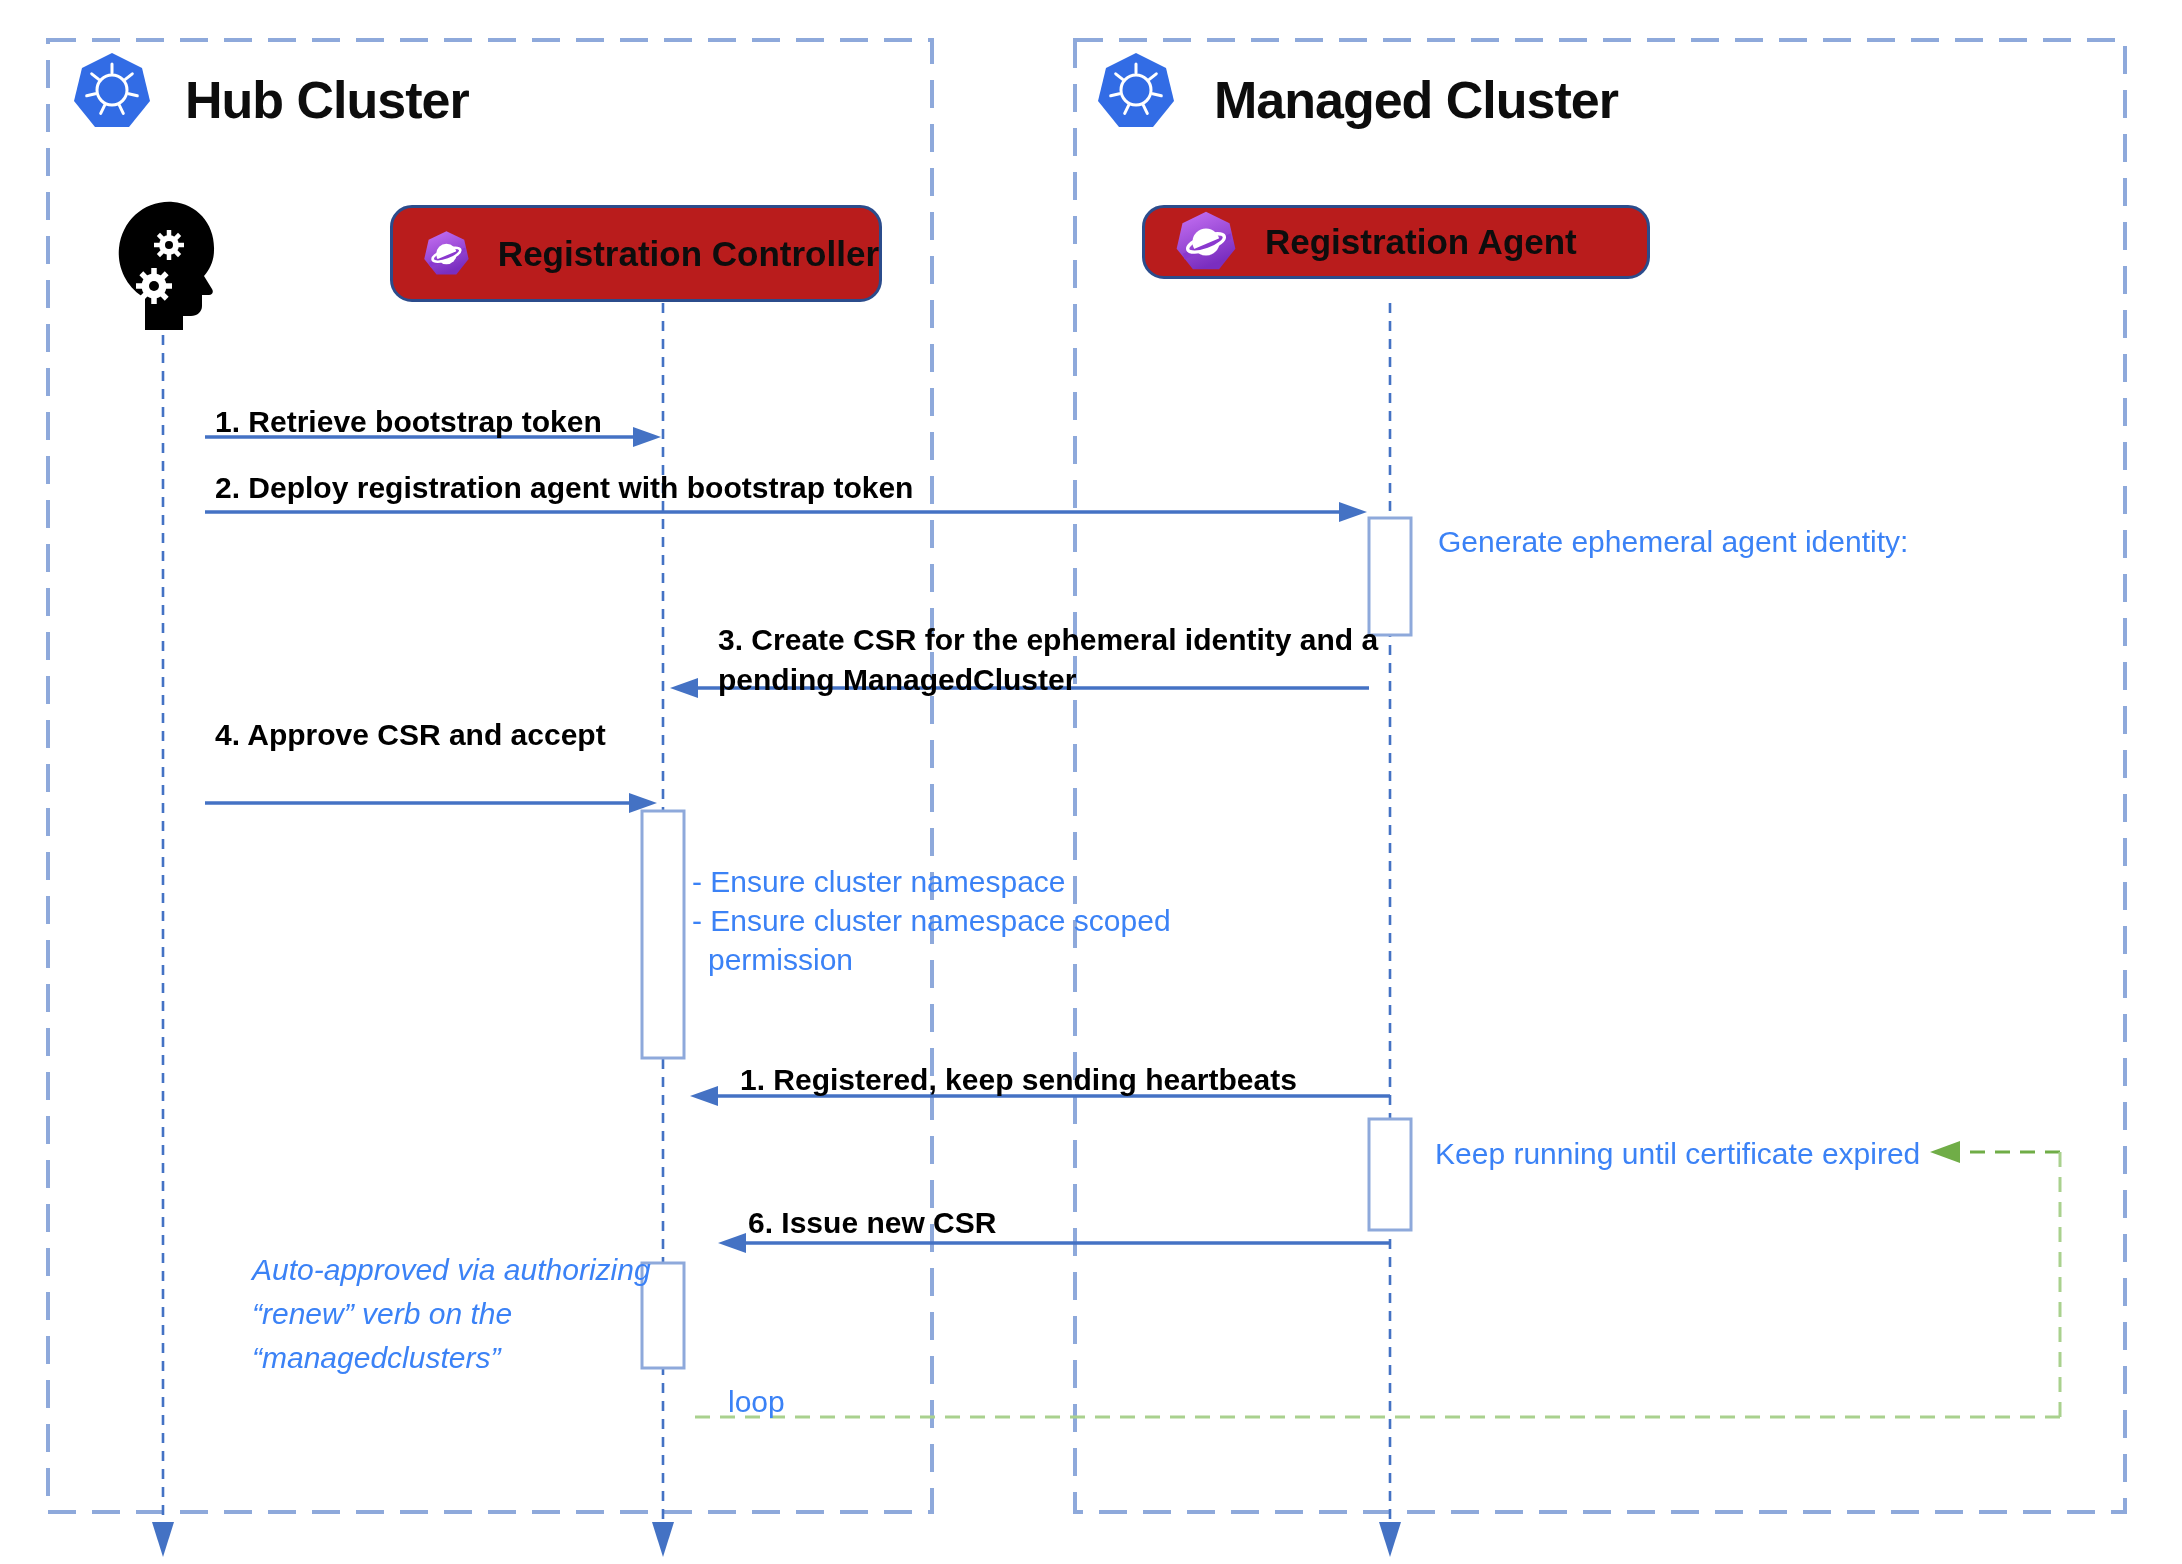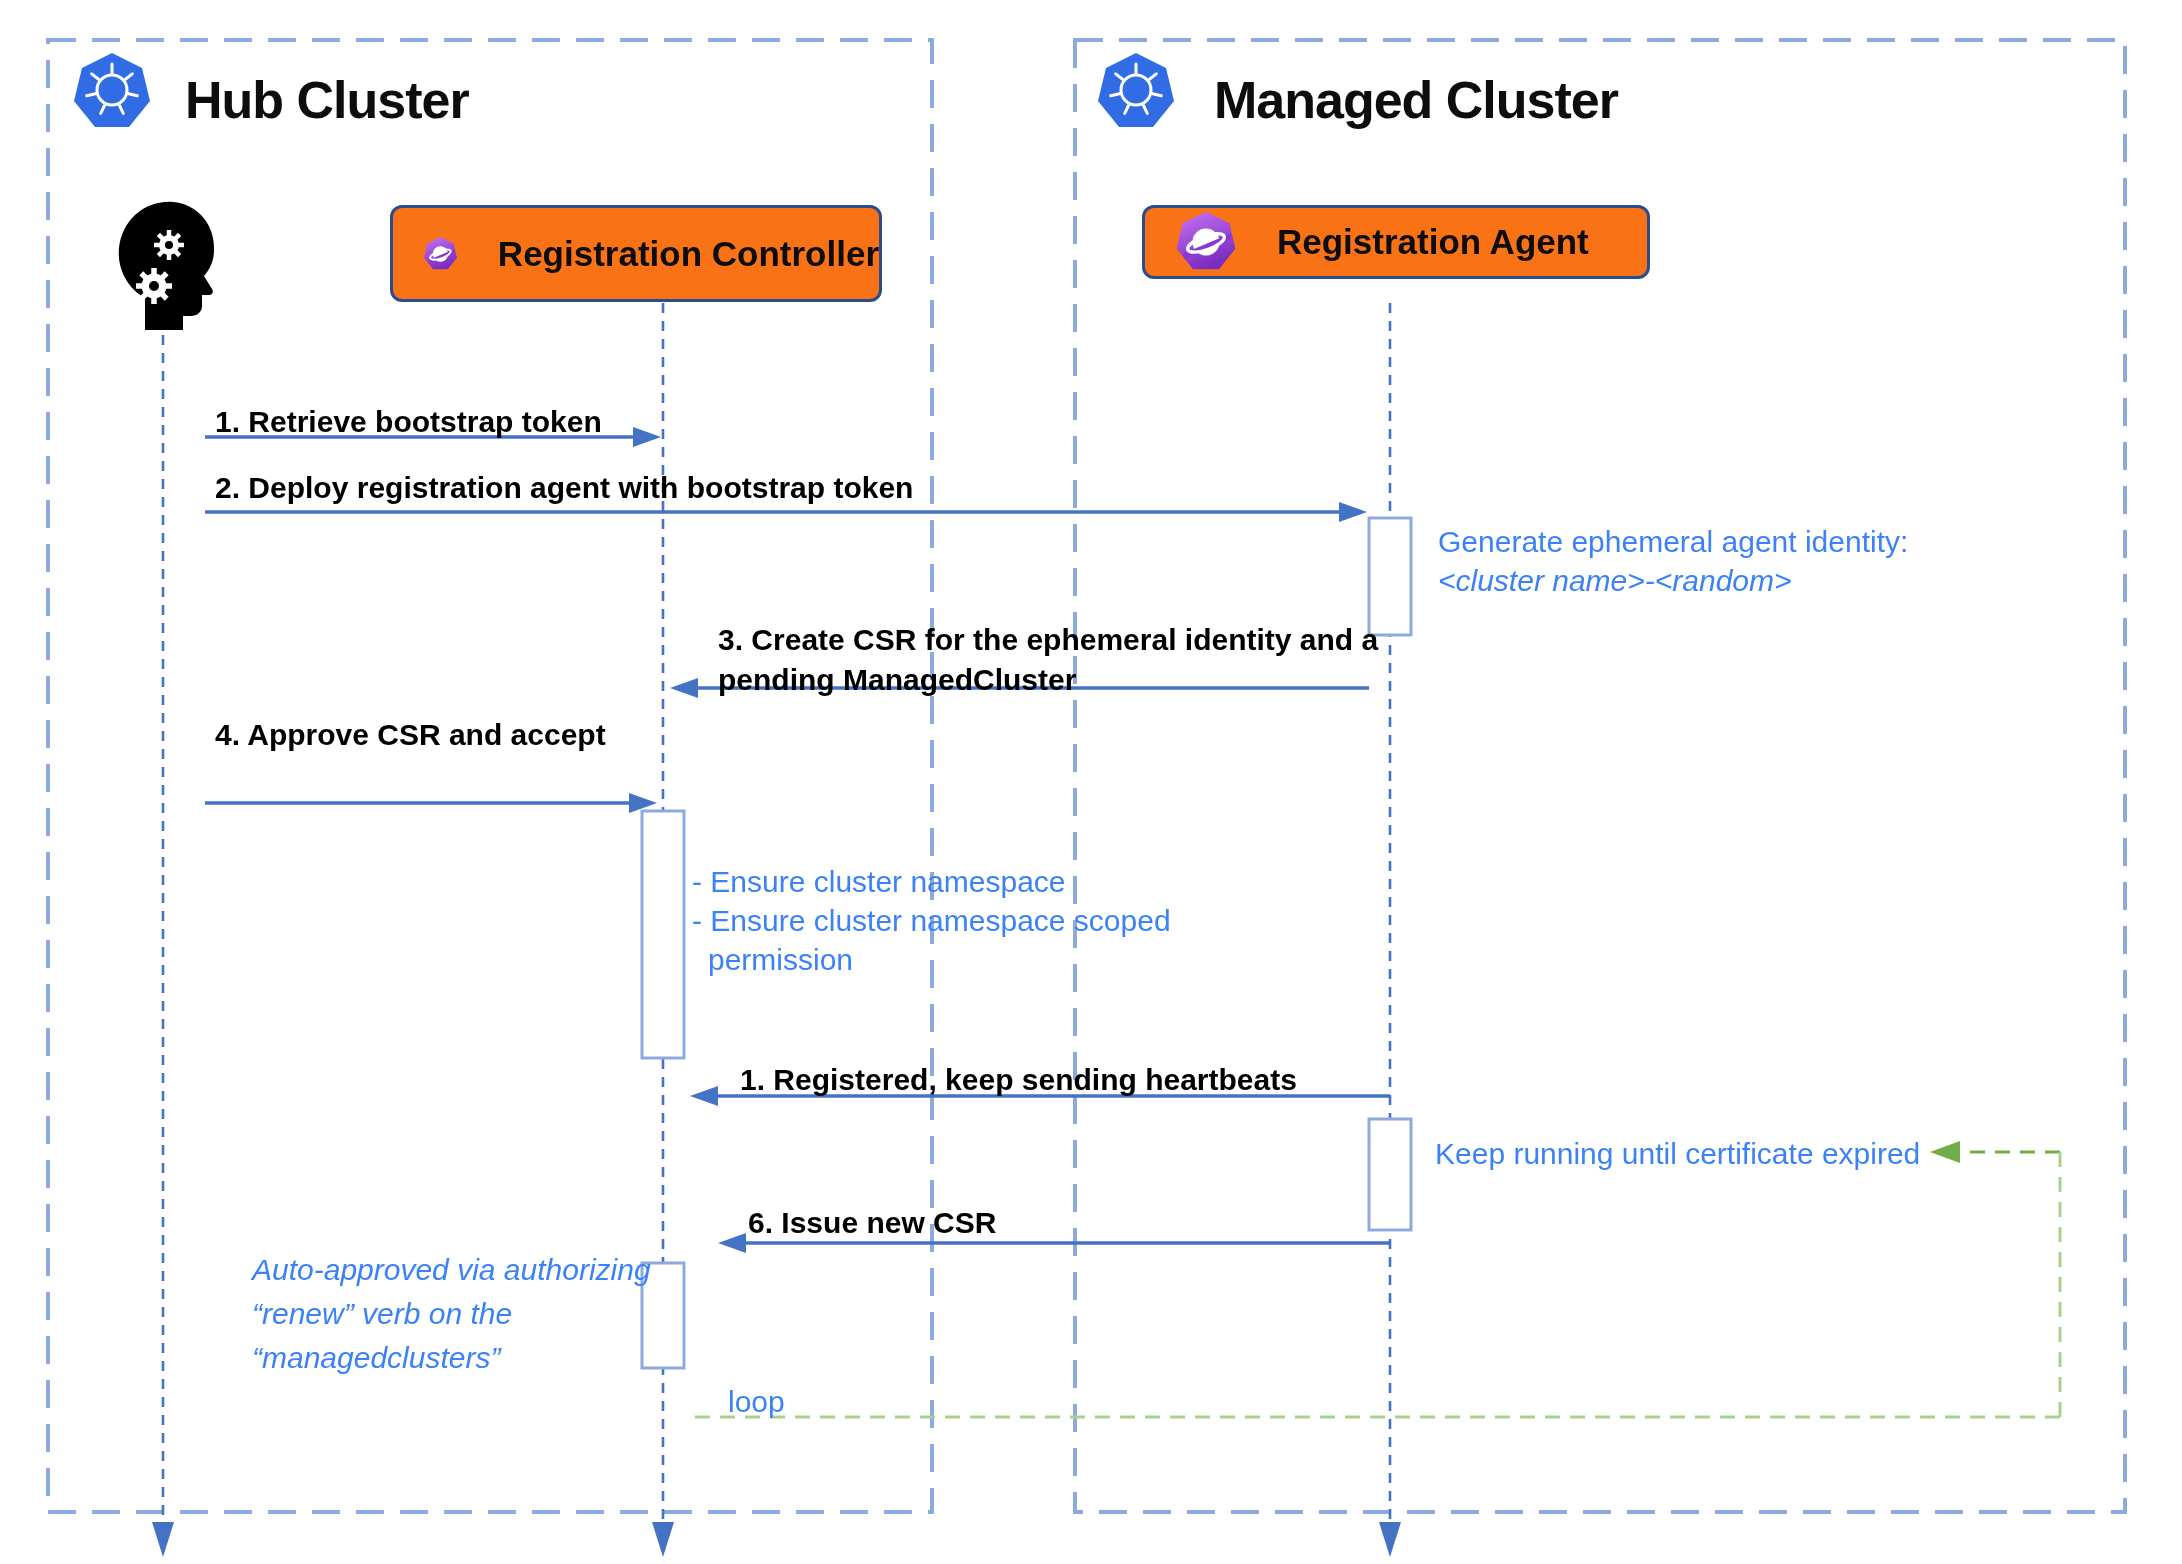--- a/index.html
+++ b/index.html
@@ -8,22 +8,22 @@
     font-family:"Liberation Sans", sans-serif;color:#151515;overflow:hidden;
   }
   #wires{position:absolute;left:0;top:0;width:2182px;height:1564px;}
   .abs{position:absolute;}
   .title{font-size:52px;font-weight:700;letter-spacing:-1px;color:#0d0d0d;white-space:nowrap;}
   .msg{font-size:30px;line-height:40px;white-space:nowrap;color:#000000;font-weight:bold;}
   .note{font-size:30px;line-height:39px;white-space:nowrap;color:#3b82f6;}
   .italic{font-style:italic;}
   .participant{
     position:absolute;display:flex;align-items:center;box-sizing:border-box;
-    background:#f97316;border:3.5px solid #2b4c8c;border-radius:12px;
-    padding-left:30px;gap:40px;
+    background:#b91c1c;border:3.5px solid #2b4c8c;border-radius:22px;
+    padding-left:30px;gap:28px;
   }
   .participant .plabel{font-size:35px;font-weight:600;color:#0d0d0d;white-space:nowrap;}
   .line-block span{display:block;}
 </style>
 </head>
 <body>
 
 <div id="canvas">
 
   <svg id="wires" viewBox="0 0 2182 1564">
@@ -174,21 +174,20 @@
 
   <div class="abs msg line-block" style="left:215px;top:715px">
     <span>4. Approve CSR and accept</span>
   </div>
 
   <div class="abs msg" style="left:740px;top:1060px">1. Registered, keep sending heartbeats</div>
   <div class="abs msg" style="left:748px;top:1203px">6. Issue new CSR</div>
 
   <div class="abs note line-block" style="left:1438px;top:522px">
     <span>Generate ephemeral agent identity:</span>
-    <span class="italic">&lt;cluster name&gt;-&lt;random&gt;</span>
   </div>
 
   <div class="abs note line-block" style="left:692px;top:862px">
     <span>- Ensure cluster namespace</span>
     <span>- Ensure cluster namespace scoped</span>
     <span style="padding-left:16px">permission</span>
   </div>
 
   <div class="abs note" style="left:1435px;top:1134px">Keep running until certificate expired</div>
 

